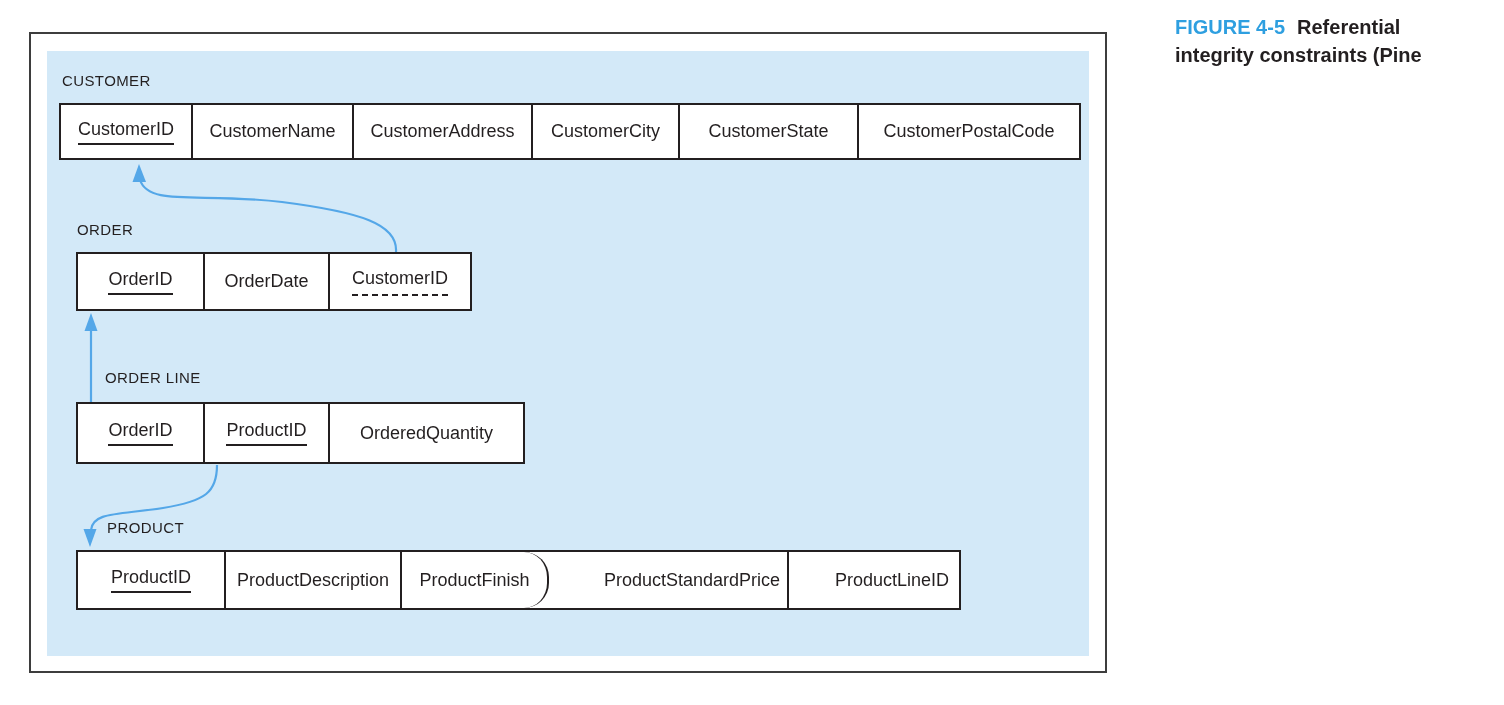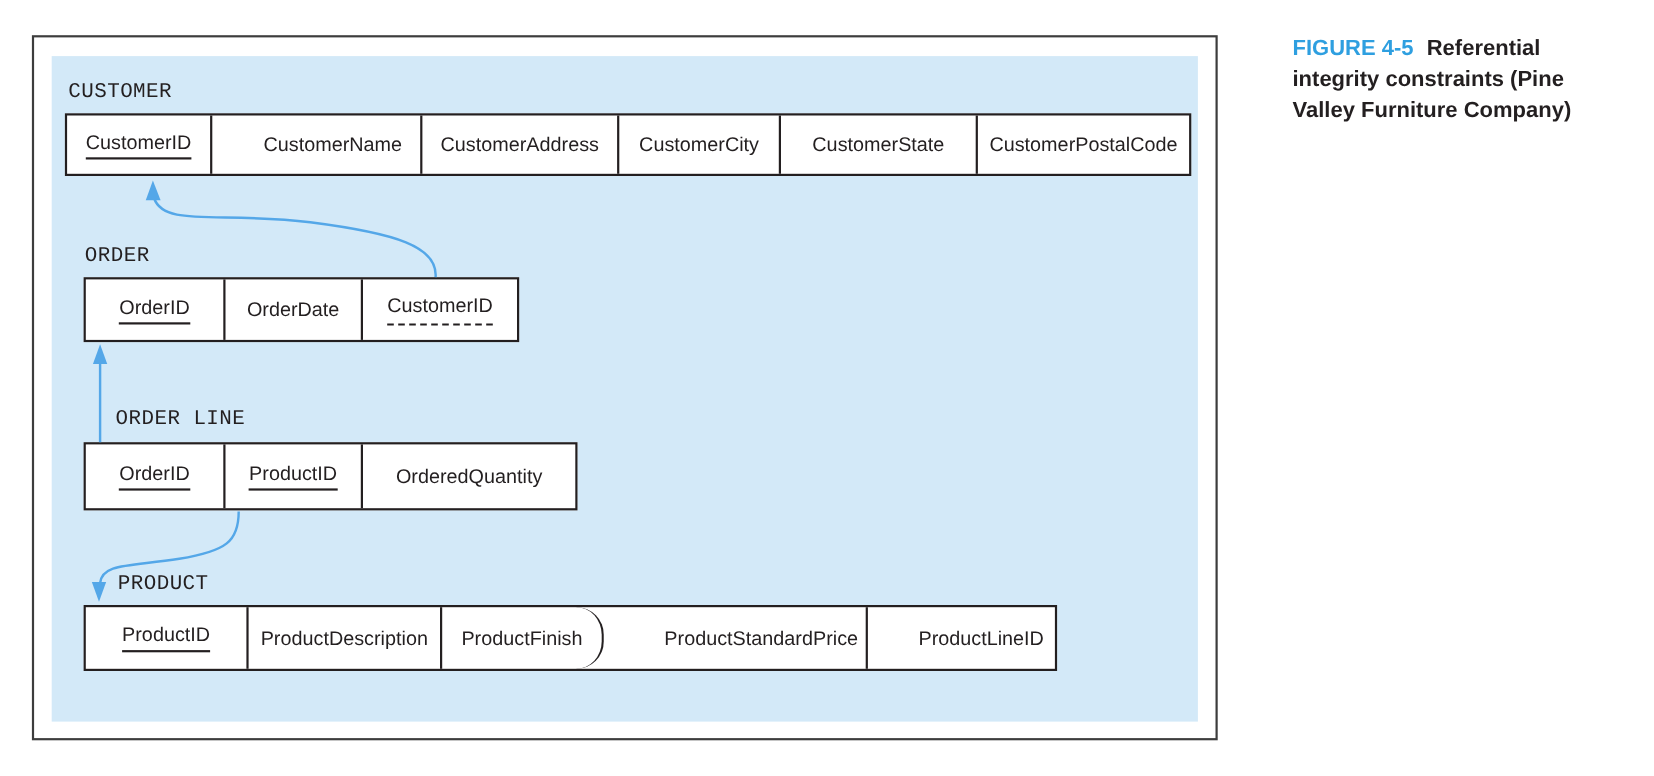--- a/index.html
+++ b/index.html
@@ -18,25 +18,24 @@
     background: #ffffff;
   }
   .panel {
     position: absolute;
     left: 47px; top: 51px;
     width: 1042px; height: 605px;
     background: #d3e9f8;
   }
   .tbl-label {
     position: absolute;
-    font-size: 19px;
+    font-size: 15px;
     letter-spacing: 0.4px;
     color: #231f20;
     white-space: nowrap;
-    font-family: Liberation Mono, monospace;
   }
   .tbl {
     position: absolute;
     display: flex;
     background: #ffffff;
     border: 2px solid #231f20;
   }
   .cell {
     display: flex;
     align-items: center;
@@ -50,54 +49,54 @@
   .u   { border-bottom: 2px solid #231f20; padding-bottom: 3px; }
   .ud  { border-bottom: 2px dashed #231f20; padding-bottom: 5px; }
   .arrows {
     position: absolute;
     left: 0; top: 0;
     width: 1504px; height: 705px;
     pointer-events: none;
   }
   .caption {
     position: absolute;
-    left: 1175px; top: 30px;
+    left: 1175px; top: 13px;
     width: 300px;
     font-size: 20px;
     font-weight: bold;
     line-height: 28px;
     color: #231f20;
   }
   .caption .fig-num { color: #2e9fe0; }
   .caption .gap { display: inline-block; width: 12px; }
 </style>
 </head>
 <body>
 
 <div class="frame"></div>
 <div class="panel"></div>
 
 <div class="tbl-label" style="left:62px; top:72px;">CUSTOMER</div>
 <div class="tbl" style="left:59px; top:103px; height:57px;">
   <div class="cell" style="width:132px;">
     <span class="u">CustomerID</span>
   </div>
-  <div class="cell" style="width:161px;margin-left:30px;">
+  <div class="cell" style="width:161px;">
     <span>CustomerName</span>
   </div>
   <div class="cell" style="width:179px;">
     <span>CustomerAddress</span>
   </div>
   <div class="cell" style="width:147px;">
     <span>CustomerCity</span>
   </div>
   <div class="cell" style="width:179px;">
     <span>CustomerState</span>
   </div>
-  <div class="cell" style="width:192px;border-radius:20px;">
+  <div class="cell" style="width:220px;border-radius:20px;">
     <span>CustomerPostalCode</span>
   </div>
 </div>
 
 <div class="tbl-label" style="left:77px; top:221px;">ORDER</div>
 <div class="tbl" style="left:76px; top:252px; height:59px;">
   <div class="cell" style="width:127px;">
     <span class="u">OrderID</span>
   </div>
   <div class="cell" style="width:125px;">
@@ -148,14 +147,13 @@
   <path d="M 91 402 L 91 328" fill="none" stroke="#54a7e8" stroke-width="2.2"></path>
   <polygon points="91,313 84.5,331 97.5,331" fill="#54a7e8"></polygon>
 
   <path d="M 217 465 C 217 492, 206 501, 163 508 C 117 515, 93 512, 91 530" fill="none" stroke="#54a7e8" stroke-width="2.2"></path>
   <polygon points="90,547 83.5,529 96.5,529" fill="#54a7e8"></polygon>
 </svg>
 
 <div class="caption">
   <span class="fig-num">FIGURE 4-5</span><span class="gap"></span><span>Referential</span>
   <div>integrity constraints (Pine</div>
-  <div>Valley Furniture Company)</div>
 </div>
 
 </body></html>

